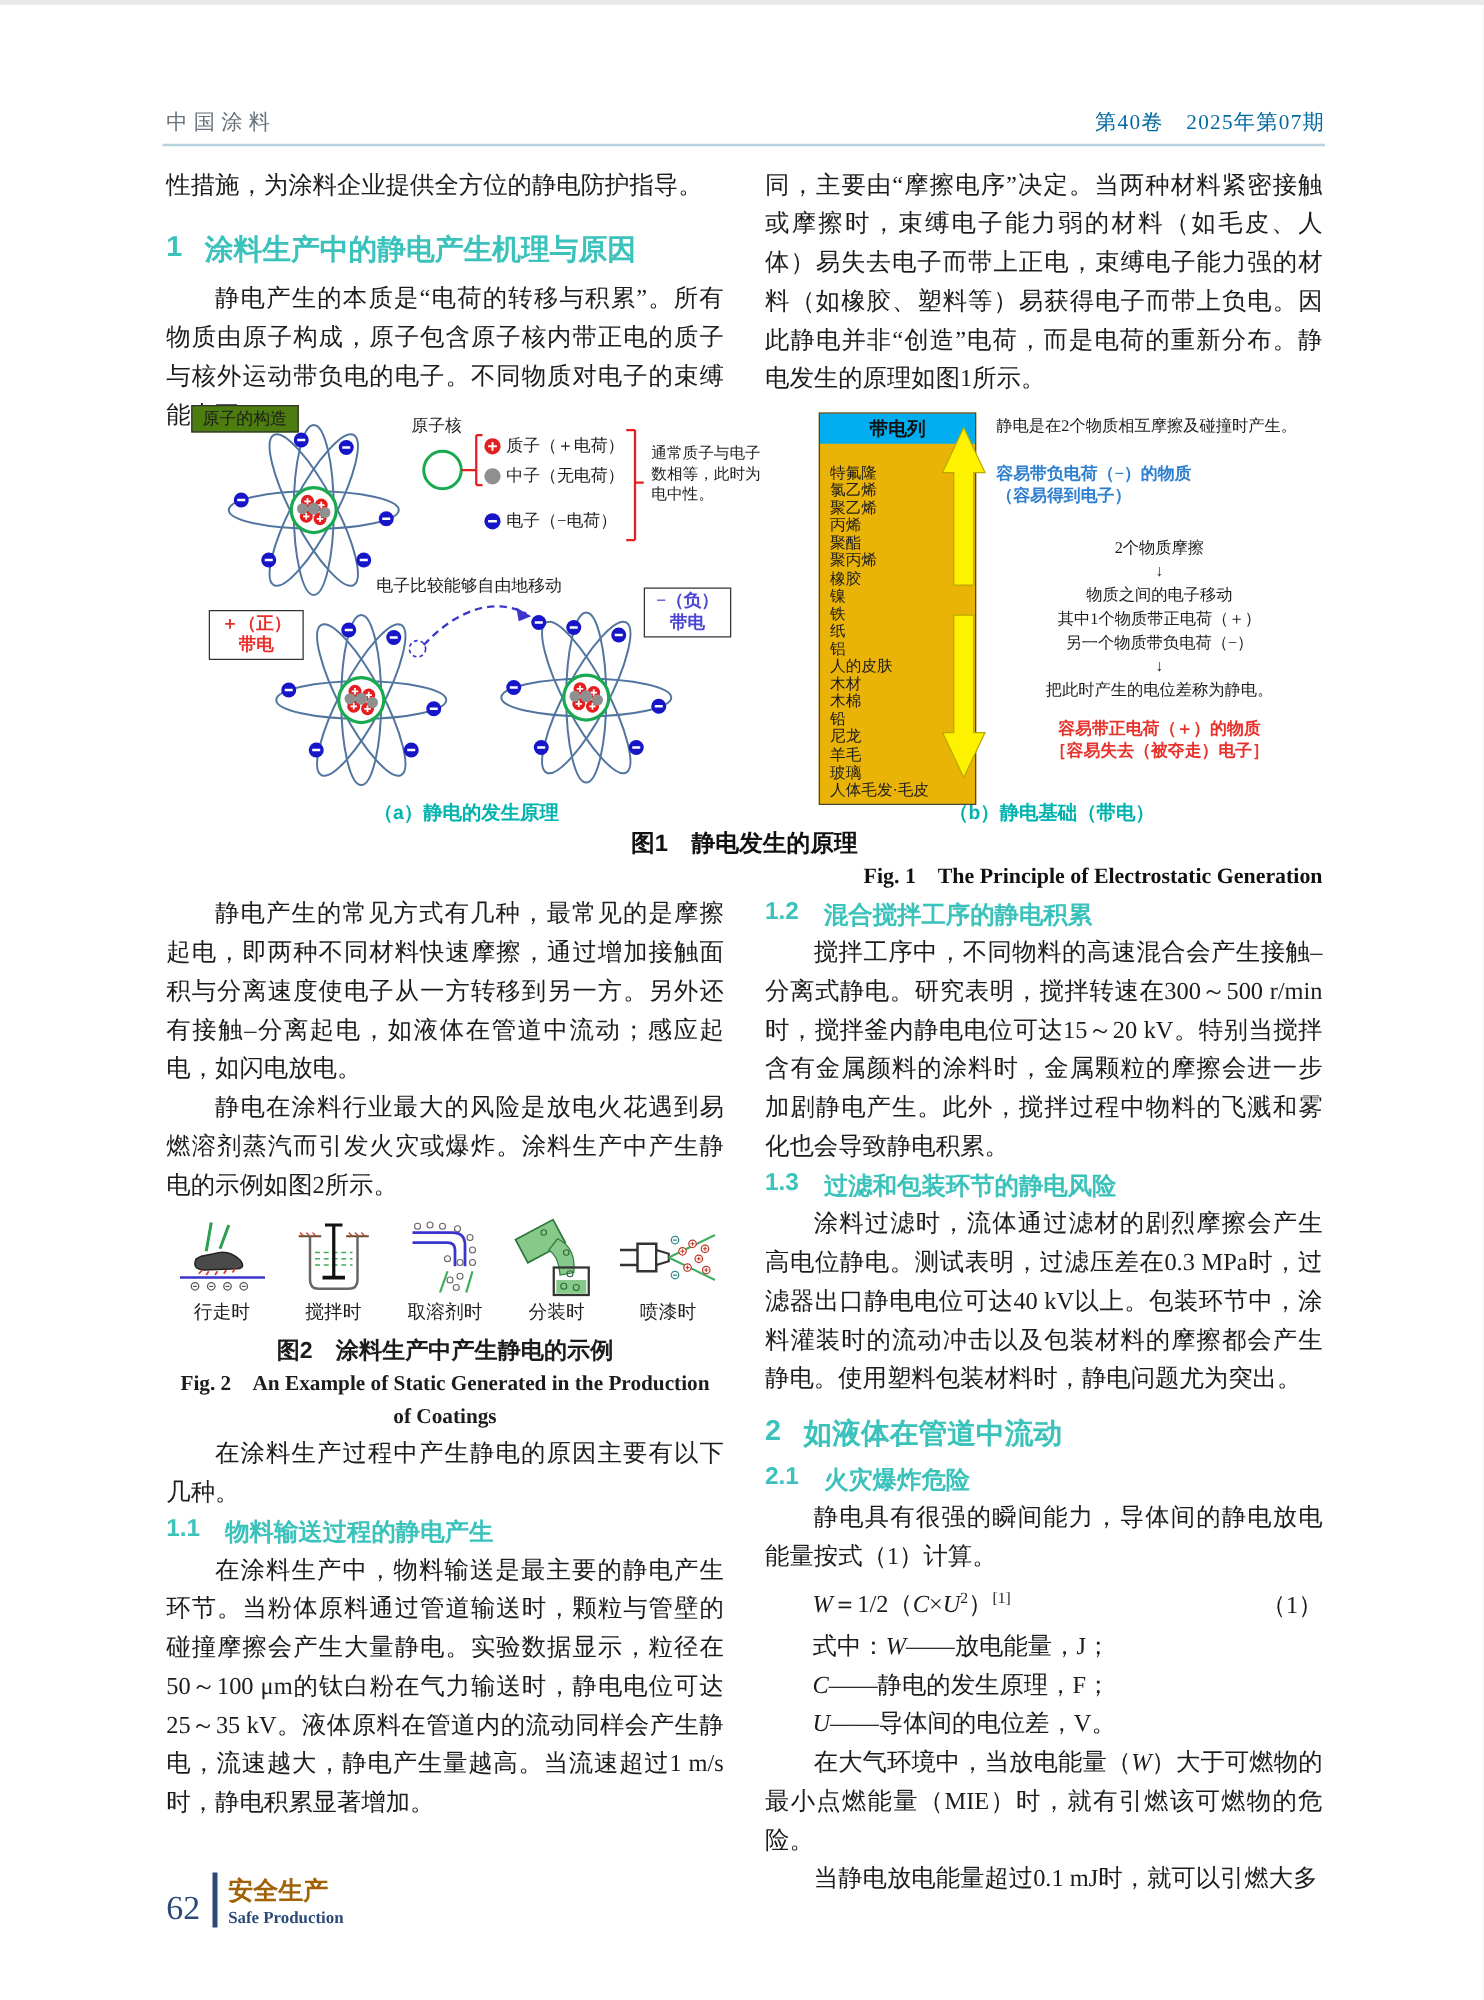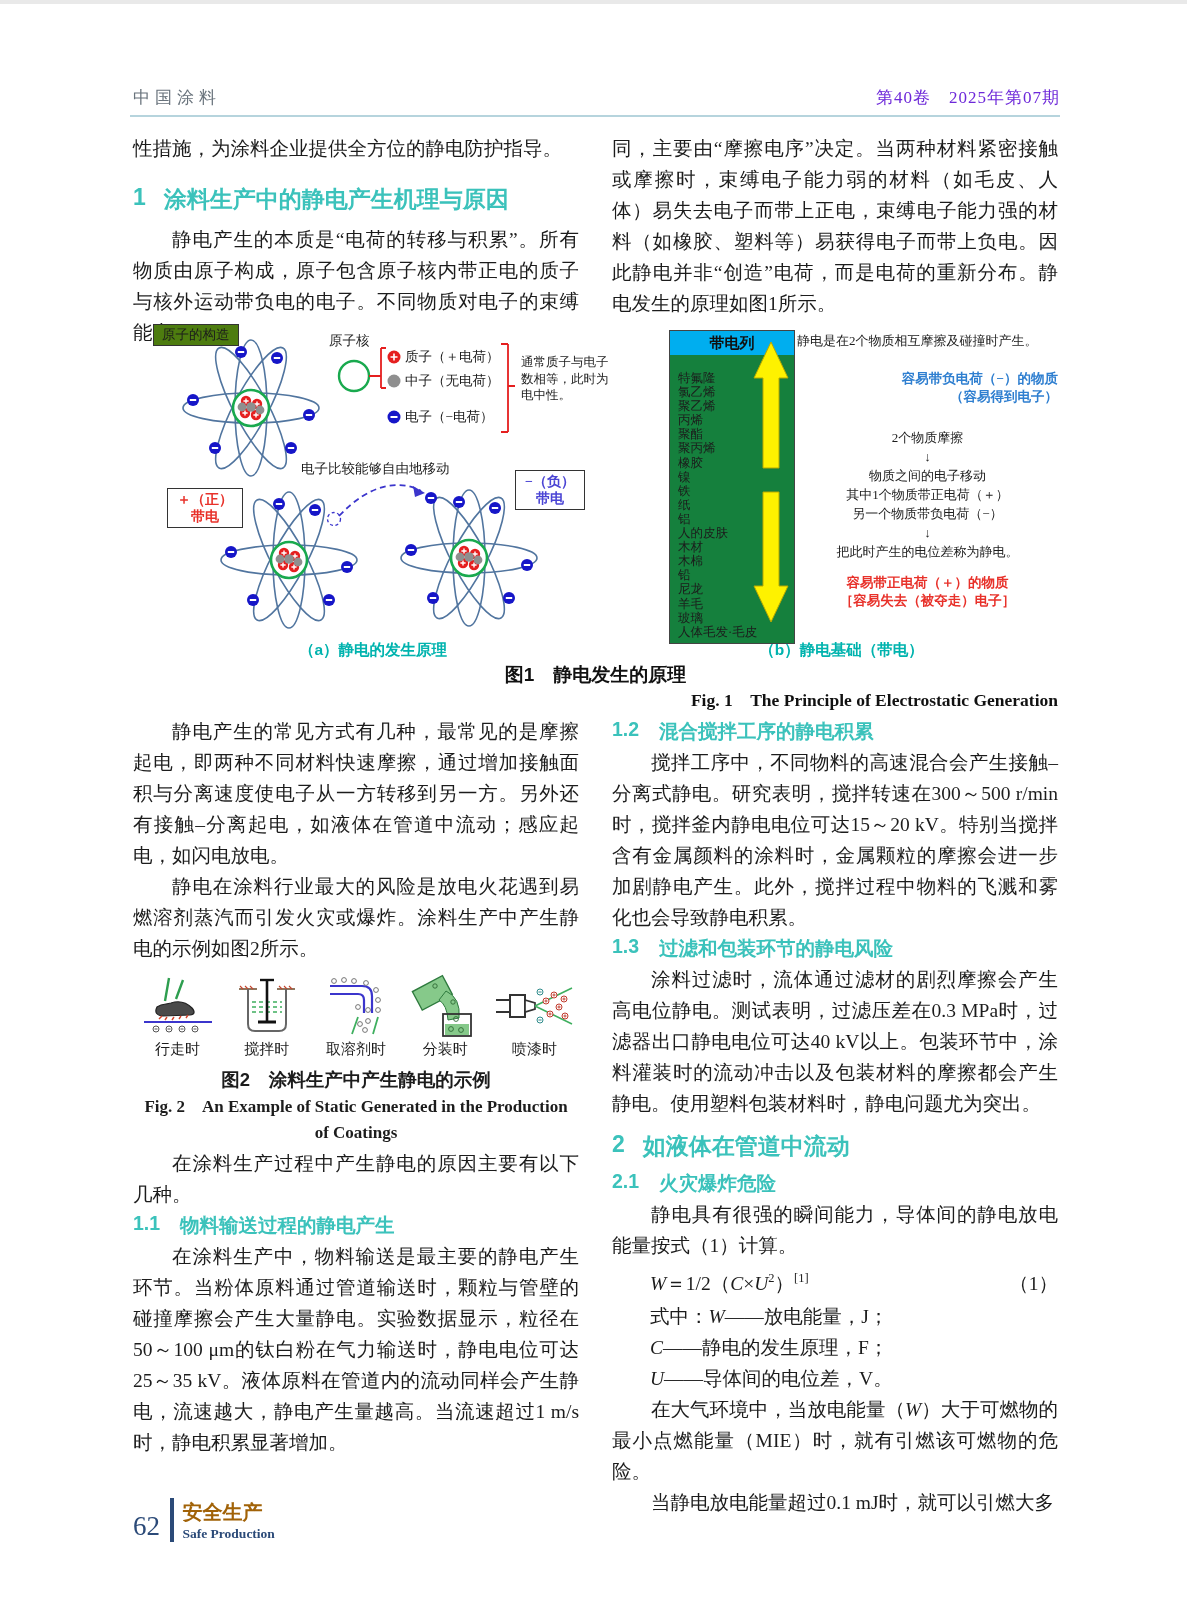--- a/index.html
+++ b/index.html
@@ -1,20 +1,20 @@
 <!DOCTYPE html>
 <html><head>
 <meta charset="utf-8">
 <style>
   html,body{margin:0;padding:0;background:#e9e9e9;}
   .page{position:relative;width:1187px;height:1600px;background:#ffffff;margin:4px auto;
         font-family:"Liberation Serif",serif;color:#1c1c1c;overflow:hidden;}
   
   .hdr-left{position:absolute;left:133px;top:82px;font-size:17px;color:#68727b;letter-spacing:5px;}
-  .hdr-right{position:absolute;right:127px;top:82px;font-size:17px;color:#6d28d9;letter-spacing:1px;}
+  .hdr-right{position:absolute;right:127px;top:82px;font-size:17px;color:#0369a1;letter-spacing:1px;}
   .hdr-rule{position:absolute;left:130px;right:127px;top:111px;border-top:2px solid #b6d4dd;}
   
   .intro-left{position:absolute;left:133px;top:129px;width:446px;font-size:19.5px;line-height:31px;text-align:justify;}
   .intro-right{position:absolute;left:612px;top:129px;width:446px;font-size:19.5px;line-height:31px;text-align:justify;}
   
   .h-sec{display:flex;gap:18px;font-family:"Liberation Sans",sans-serif;font-weight:bold;color:#3bc2bb;}
   .h-big{font-size:23px;}
   .h-sub{font-size:19.5px;gap:20px;}
   .sec1-h{position:absolute;left:133px;top:180px;}
   .sec1-p{position:absolute;left:133px;top:220px;width:446px;}
@@ -29,28 +29,28 @@
   .lg-row{position:absolute;display:flex;align-items:center;gap:4px;font-size:13.5px;}
   .note{position:absolute;left:388px;top:34px;width:94px;font-size:12.5px;line-height:16.5px;}
   .emove{position:absolute;left:168px;top:140px;font-size:13.5px;}
   .chgbox{position:absolute;border:1.5px solid #333;padding:2px 9px;text-align:center;
           font-size:14px;font-weight:bold;line-height:17px;background:#fff;}
   .posbox{left:34px;top:168px;color:#e8312a;}
   .negbox{left:382px;top:150px;color:#4a44d4;}
   .fig-cap-ab{position:absolute;width:480px;text-align:center;font-family:"Liberation Sans",sans-serif;
           font-weight:bold;font-size:15.5px;color:#00b3ae;}
   .fig1b{position:absolute;left:492px;top:4px;width:433px;height:314px;}
-  .tb-box{position:absolute;left:44px;top:6px;width:124px;border:1.5px solid #444;background:#15803d;}
+  .tb-box{position:absolute;left:30px;top:6px;width:124px;border:1.5px solid #444;background:#eab308;}
   .tb-hd{height:24px;background:#00aeef;display:flex;align-items:center;justify-content:center;
          font-weight:bold;font-size:15px;color:#101010;}
   .tb-list{padding:16px 0 4px 8px;font-size:12.5px;line-height:14.1px;}
   .tb-arrows{position:absolute;left:128px;top:18px;}
   .tb-right{position:absolute;left:172px;top:0;width:261px;}
   .tb-top{position:absolute;top:8px;width:261px;font-size:13px;}
-  .tb-neg{position:absolute;top:46px;width:261px;text-align:right;color:#2f7fd0;font-weight:bold;
+  .tb-neg{position:absolute;top:46px;width:261px;text-align:left;color:#2f7fd0;font-weight:bold;
           font-size:13.5px;line-height:18px;}
   .tb-flow{position:absolute;top:104px;width:261px;text-align:center;font-size:13px;line-height:19px;}
   .tb-pos{position:absolute;top:250px;width:261px;text-align:center;color:#e8312a;font-weight:bold;
           font-size:13.5px;line-height:18px;}
   .fig1-cap-zh{position:absolute;left:0;top:342px;width:925px;text-align:center;
           font-family:"Liberation Sans",sans-serif;font-weight:bold;font-size:19px;color:#111;}
   .fig1-cap-en{position:absolute;left:0;top:368px;width:925px;text-align:right;
           font-weight:bold;font-size:17.5px;color:#111;}
   
   .col-left{position:absolute;left:133px;top:712px;width:446px;}

